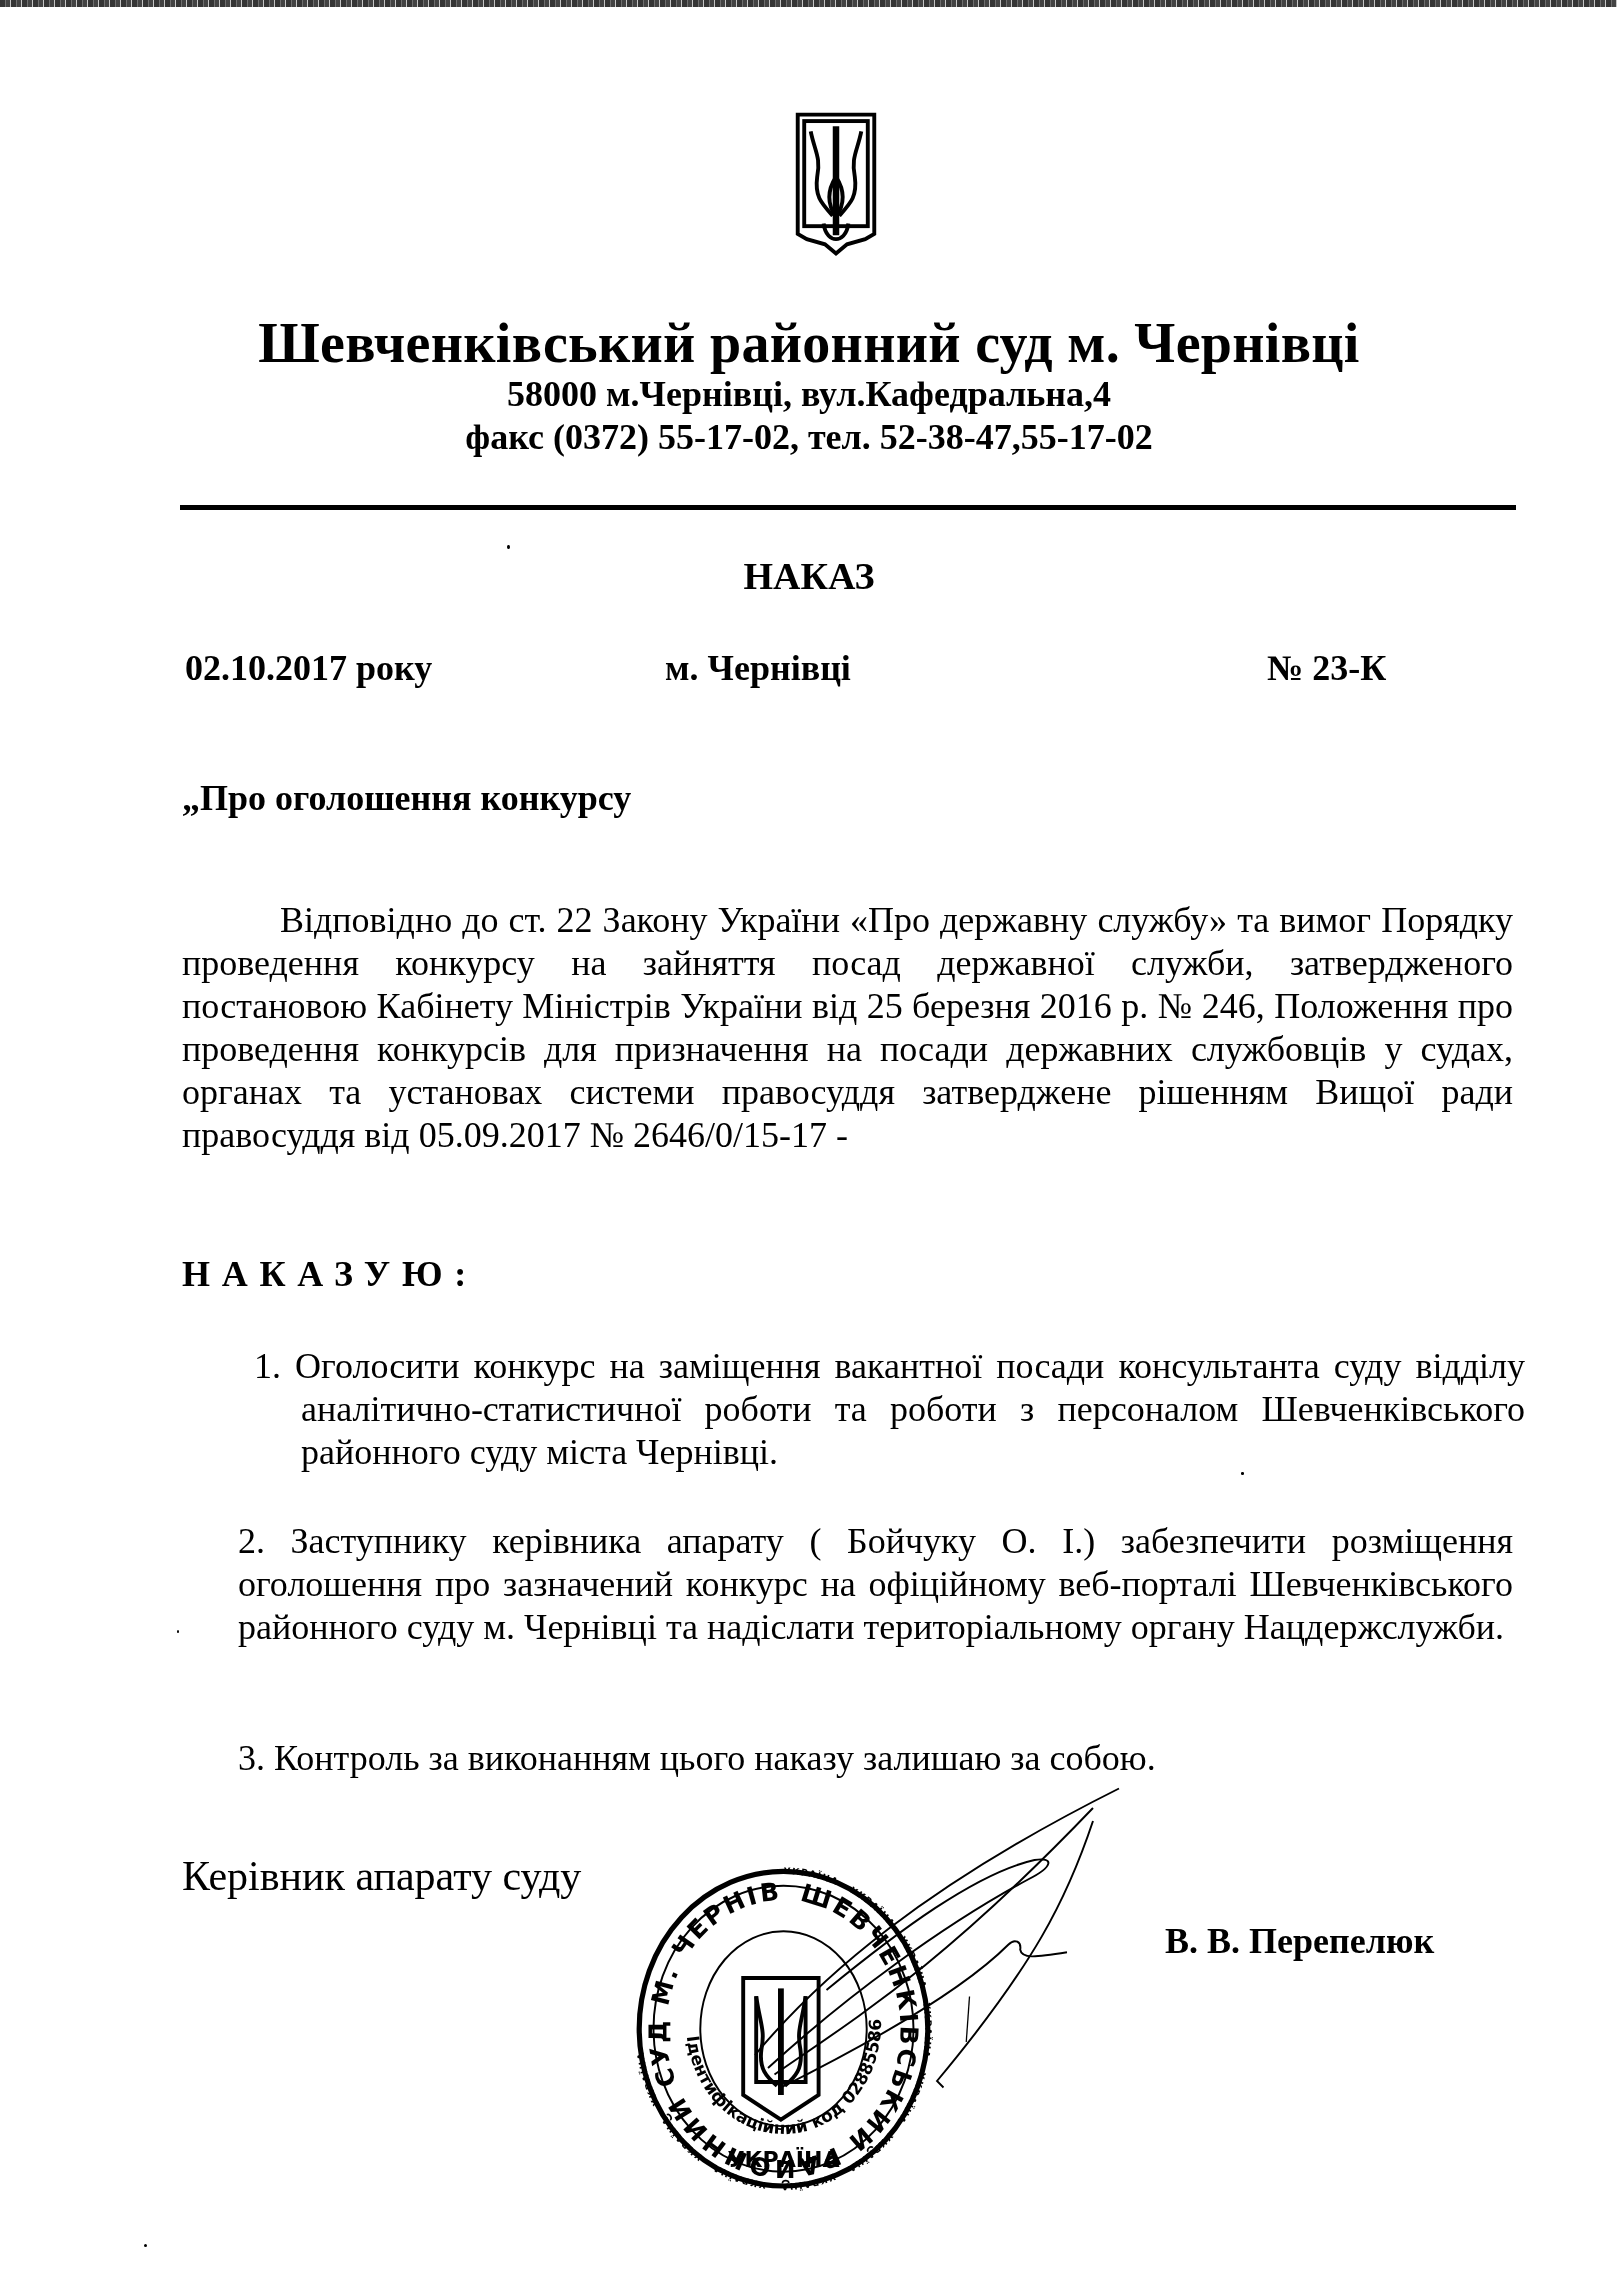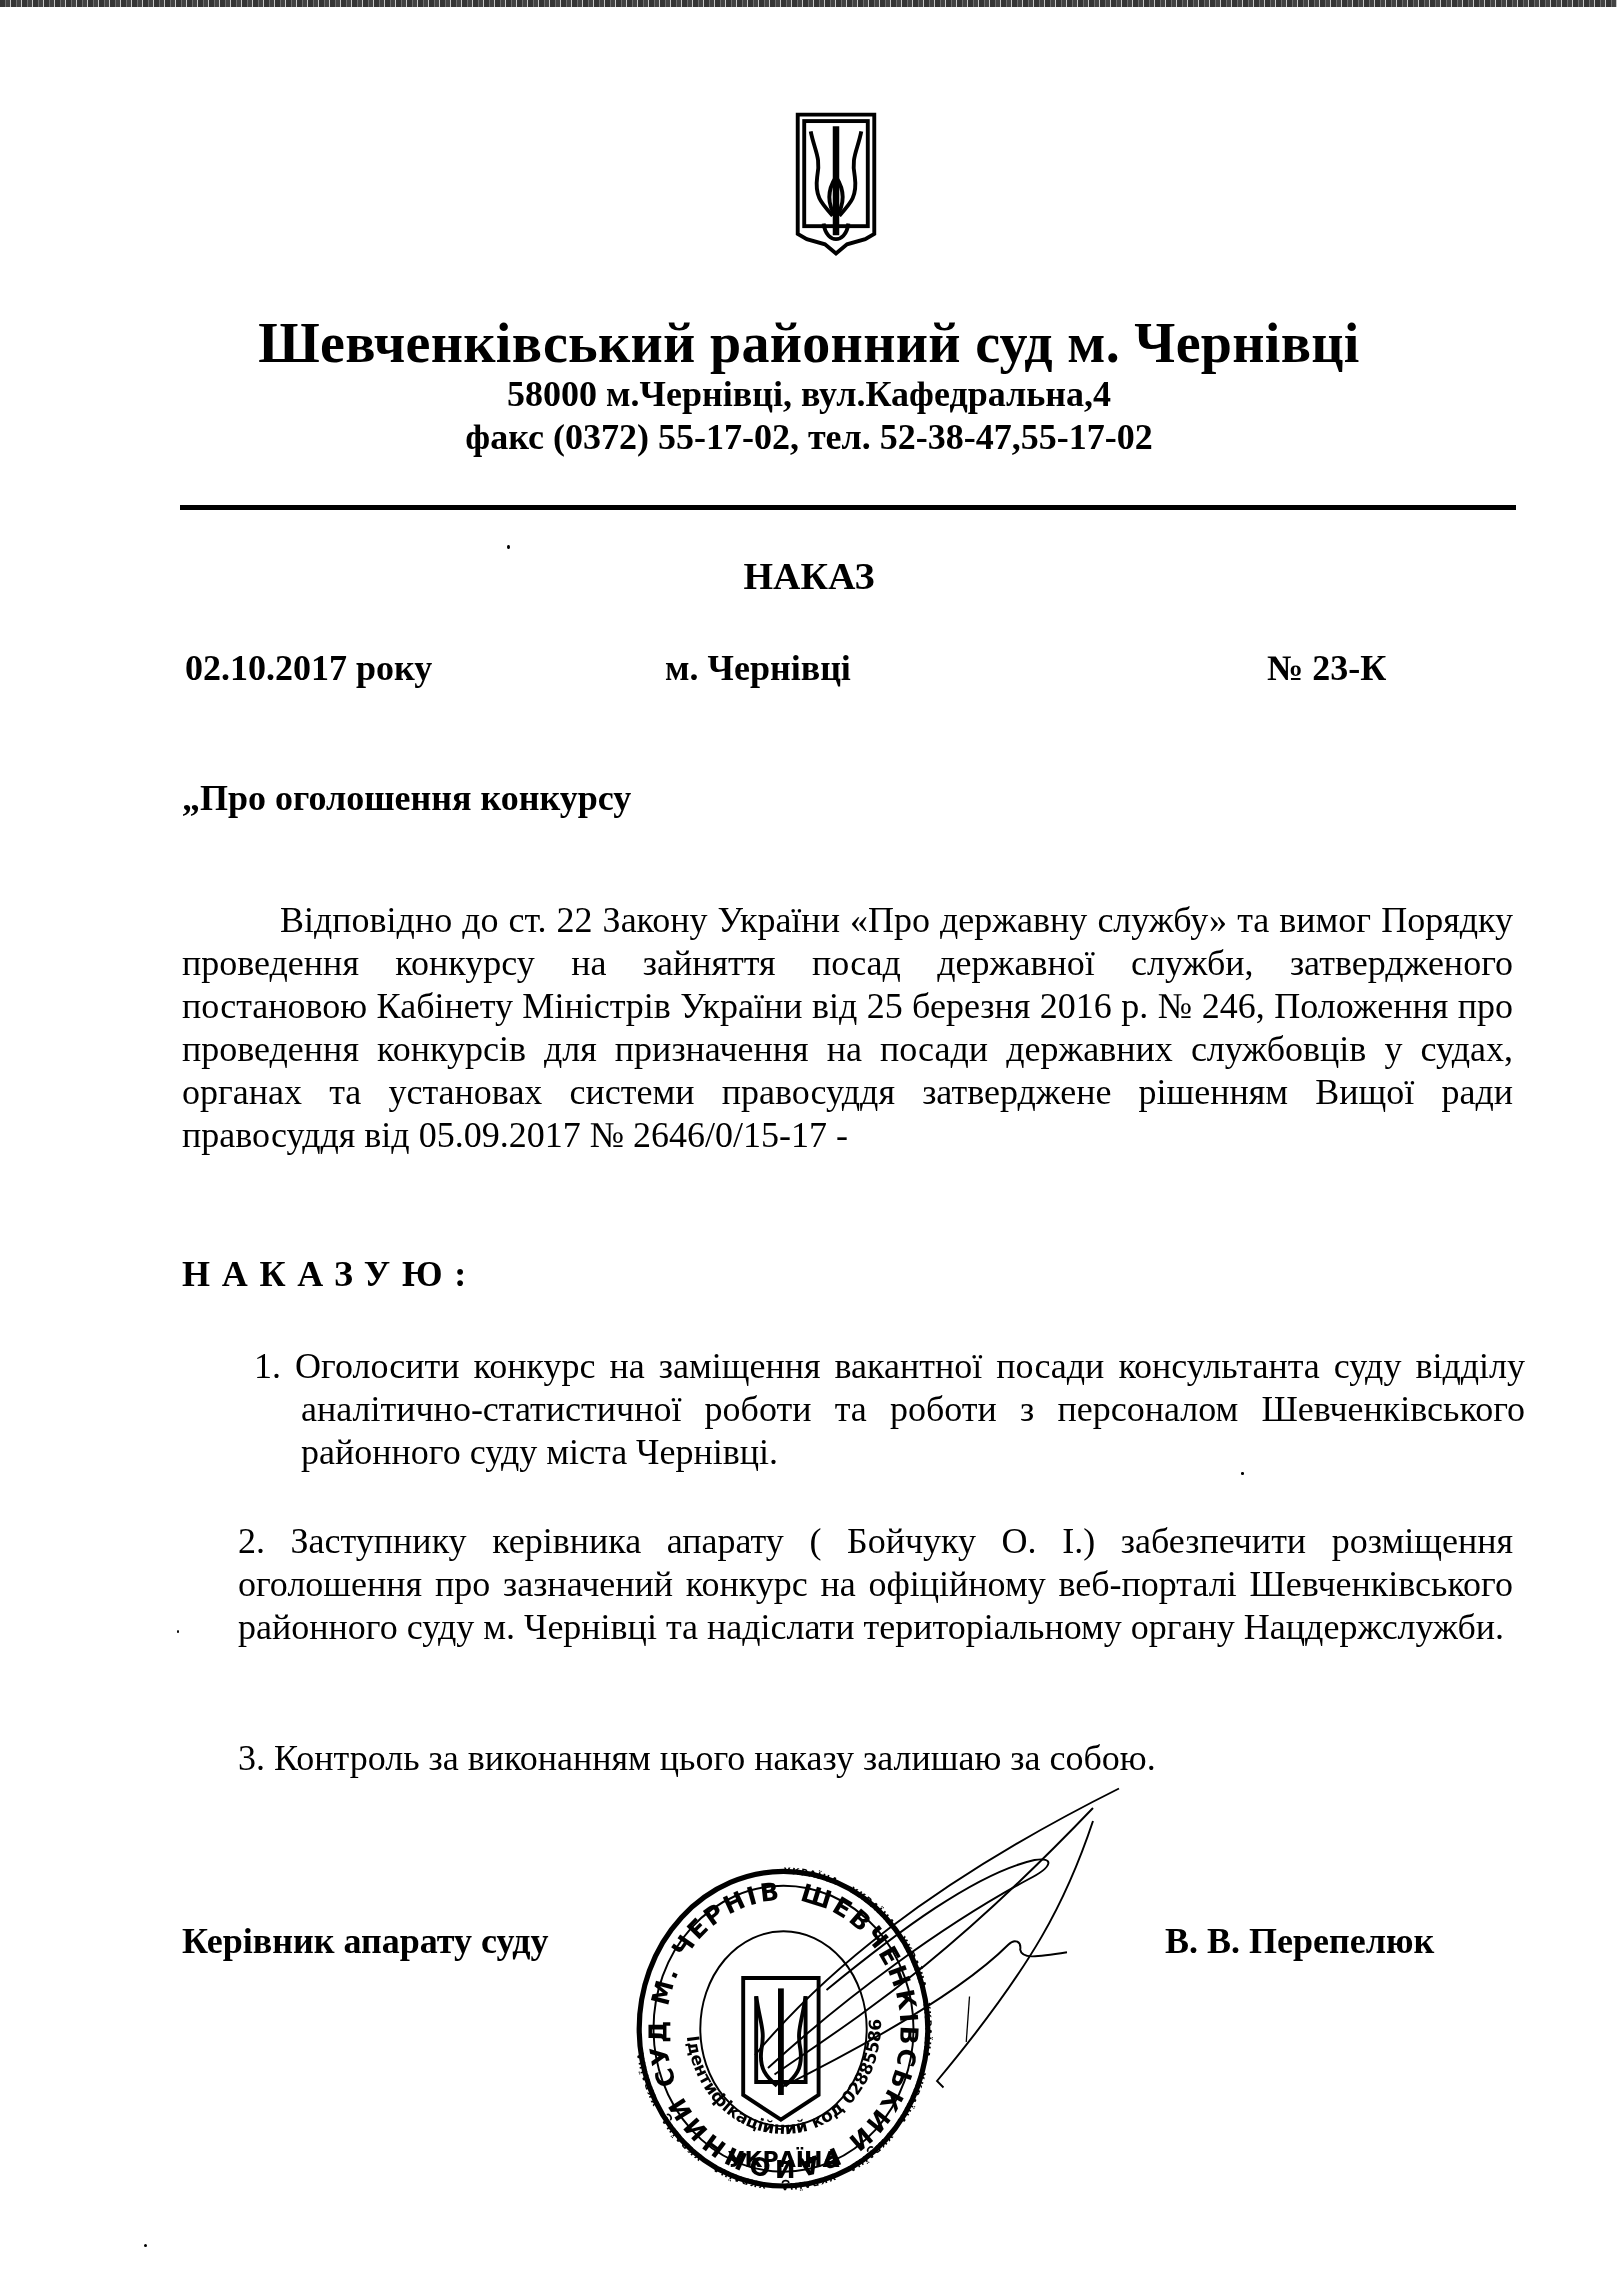--- a/index.html
+++ b/index.html
@@ -21,21 +21,21 @@
   .meta-place { left: 665px; }
   .meta-num { left: 1267px; }
   .subject { position: absolute; left: 182px; top: 777px; font-weight: bold; font-size: 36px; line-height: 43px; }
   .preamble { position: absolute; left: 182px; width: 1331px; top: 899px; font-size: 36px; line-height: 43px;
               text-align: justify; text-indent: 98px; }
   .order-head { position: absolute; left: 182px; top: 1253px; font-weight: bold; font-size: 36px; letter-spacing: 11.7px; }
   .item { position: absolute; font-size: 36px; line-height: 43px; text-align: justify; }
   .item1 { left: 242px; width: 1271px; top: 1345px; padding-left: 47px; text-indent: -47px; box-sizing: border-box; margin-left: 12px; }
   .item2 { left: 238px; width: 1275px; top: 1520px; }
   .item3 { left: 238px; width: 1275px; top: 1737px; }
-  .sign-role { position: absolute; left: 182px; top: 1920px; font-weight: bold; font-size: 36px; }
+  .sign-role { position: absolute; left: 182px; top: 1852px; font-weight: normal; font-size: 42px; }
   .sign-name { position: absolute; left: 1137px; top: 1920px; font-weight: bold; font-size: 36px; margin-left: 28px; }
   .seal { position: absolute; left: 634px; top: 1861px; width: 299px; height: 338px; }
   .signature { position: absolute; left: 729px; top: 1782px; width: 403px; height: 364px; }
   .speck { position: absolute; width: 3.3px; height: 3.3px; background: #000; border-radius: 50%; }
   .justify-last { text-align-last: left; }
 </style>
 </head>
 <body>
 
 <div class="scan-edge"></div>

